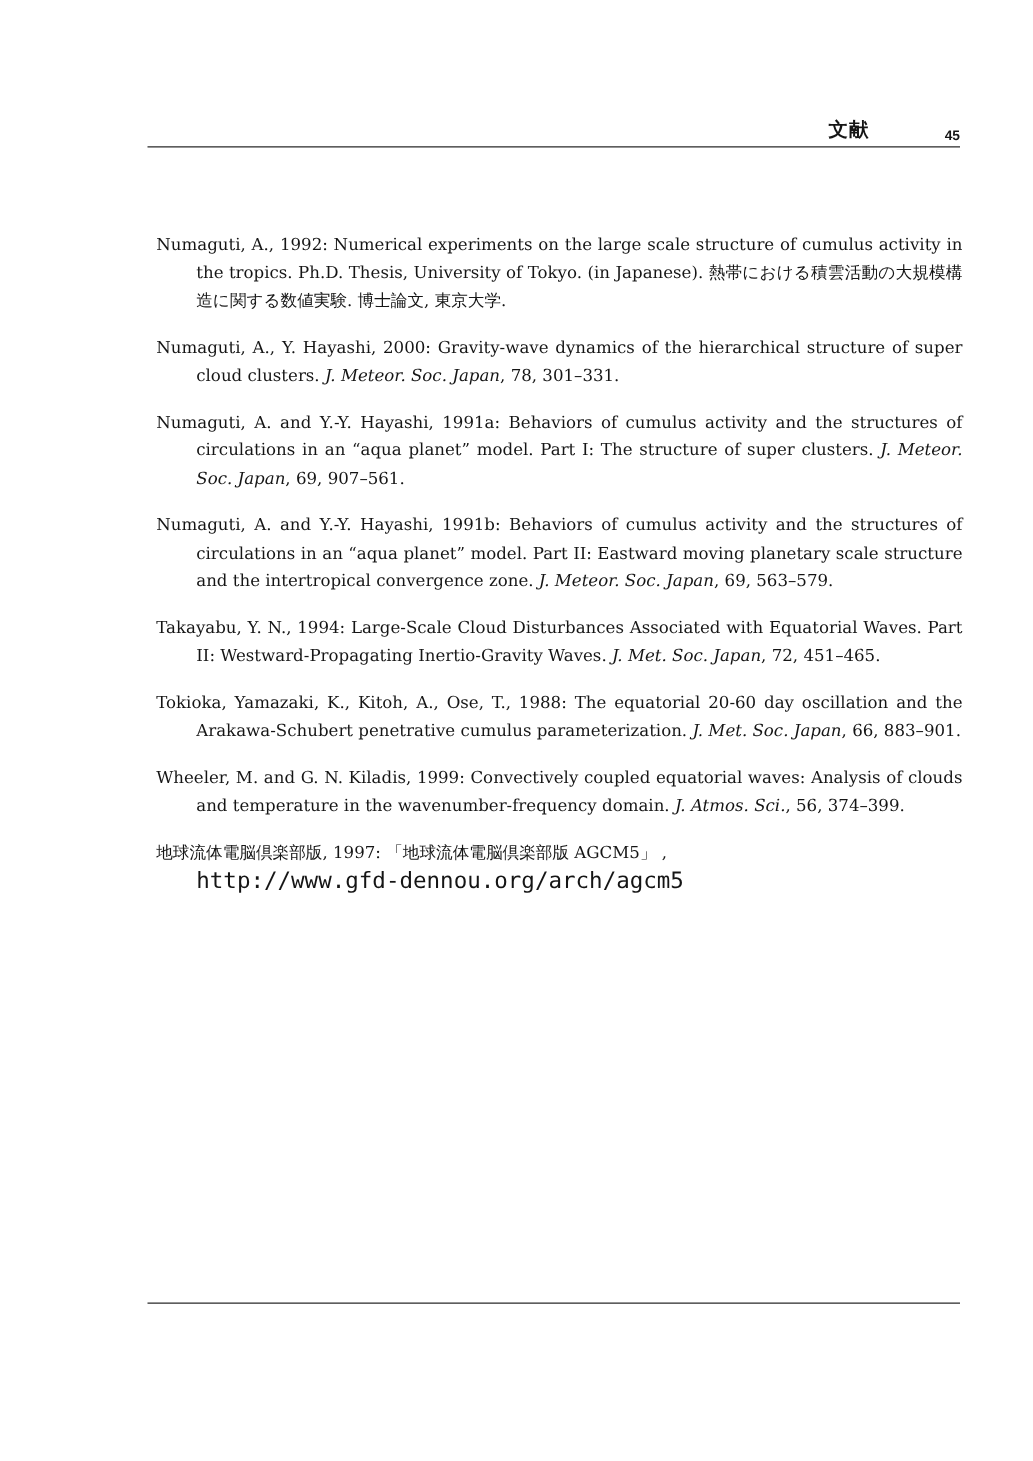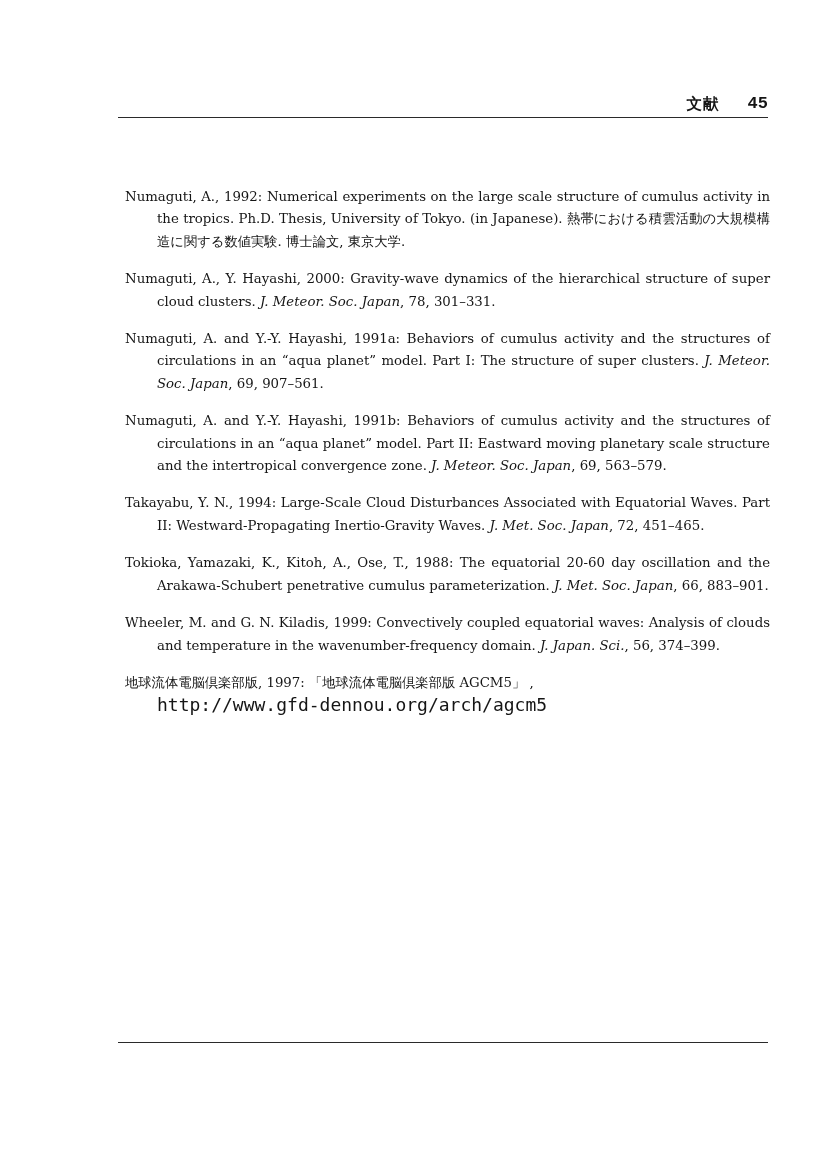--- a/index.html
+++ b/index.html
@@ -17,33 +17,33 @@
     font-family: "DejaVu Serif", serif;
     overflow: hidden;
   }
   .page-header {
     position: absolute;
     top: 94px;
     left: 118px;
     width: 650px;
     display: flex;
     justify-content: flex-end;
-    align-items: flex-start;
+    align-items: flex-end;
   }
   .section-title {
     font-family: "DejaVu Sans", "Liberation Sans", sans-serif;
     font-weight: bold;
     font-size: 15.5px;
     letter-spacing: 1px;
   }
   .page-number {
-    font-family: Liberation Mono, monospace;
+    font-family: Liberation Sans, sans-serif;
     font-weight: bold;
-    font-size: 17px;
-    margin-left: 28px;
+    font-size: 11px;
+    margin-left: 60px;
   }
   .rule {
     position: absolute;
     left: 118px;
     width: 650px;
     height: 0;
     border: none;
     border-top: 1.6px solid var(--rule, #2a2a2a);
     margin: 0;
   }
@@ -83,19 +83,19 @@
 
   <hr class="rule top-rule">
 
   <div class="reference-list">
       <p class="ref"><span>Numaguti, A., 1992: Numerical experiments on the large scale structure of cumulus activity in the tropics. Ph.D. Thesis, University of Tokyo. (in Japanese). 熱帯における積雲活動の大規模構造に関する数値実験. 博士論文, 東京大学.</span></p>
       <p class="ref"><span>Numaguti, A., Y. Hayashi, 2000: Gravity-wave dynamics of the hierarchical structure of super cloud clusters. </span><span class="it">J. Meteor. Soc. Japan</span><span>, </span><span class="bf">78</span><span>, 301–331.</span></p>
       <p class="ref"><span>Numaguti, A. and Y.-Y. Hayashi, 1991a: Behaviors of cumulus activity and the structures of circulations in an “aqua planet” model. Part I: The structure of super clusters. </span><span class="it">J. Meteor. Soc. Japan</span><span>, </span><span class="bf">69</span><span>, 907–561.</span></p>
       <p class="ref"><span>Numaguti, A. and Y.-Y. Hayashi, 1991b: Behaviors of cumulus activity and the structures of circulations in an “aqua planet” model. Part II: Eastward moving planetary scale structure and the intertropical convergence zone. </span><span class="it">J. Meteor. Soc. Japan</span><span>, </span><span class="bf">69</span><span>, 563–579.</span></p>
       <p class="ref"><span>Takayabu, Y. N., 1994: Large-Scale Cloud Disturbances Associated with Equatorial Waves. Part II: Westward-Propagating Inertio-Gravity Waves. </span><span class="it">J. Met. Soc. Japan</span><span>, </span><span class="bf">72</span><span>, 451–465.</span></p>
       <p class="ref"><span>Tokioka, Yamazaki, K., Kitoh, A., Ose, T., 1988: The equatorial 20-60 day oscillation and the Arakawa-Schubert penetrative cumulus parameterization. </span><span class="it">J. Met. Soc. Japan</span><span>, </span><span class="bf">66</span><span>, 883–901.</span></p>
-      <p class="ref"><span>Wheeler, M. and G. N. Kiladis, 1999: Convectively coupled equatorial waves: Analysis of clouds and temperature in the wavenumber-frequency domain. </span><span class="it">J. Japan. Sci.</span><span>, </span><span class="bf">56</span><span>, 374–399.</span></p>
+      <p class="ref"><span>Wheeler, M. and G. N. Kiladis, 1999: Convectively coupled equatorial waves: Analysis of clouds and temperature in the wavenumber-frequency domain. </span><span class="it">J. Atmos. Sci.</span><span>, </span><span class="bf">56</span><span>, 374–399.</span></p>
       <p class="ref"><span>地球流体電脳倶楽部版, 1997: 「地球流体電脳倶楽部版 AGCM5」 ,</span><br><span class="mono">http://www.gfd-dennou.org/arch/agcm5</span></p>
     </div>
 
   <hr class="rule bottom-rule">
 
 </div>
 
 </body></html>

